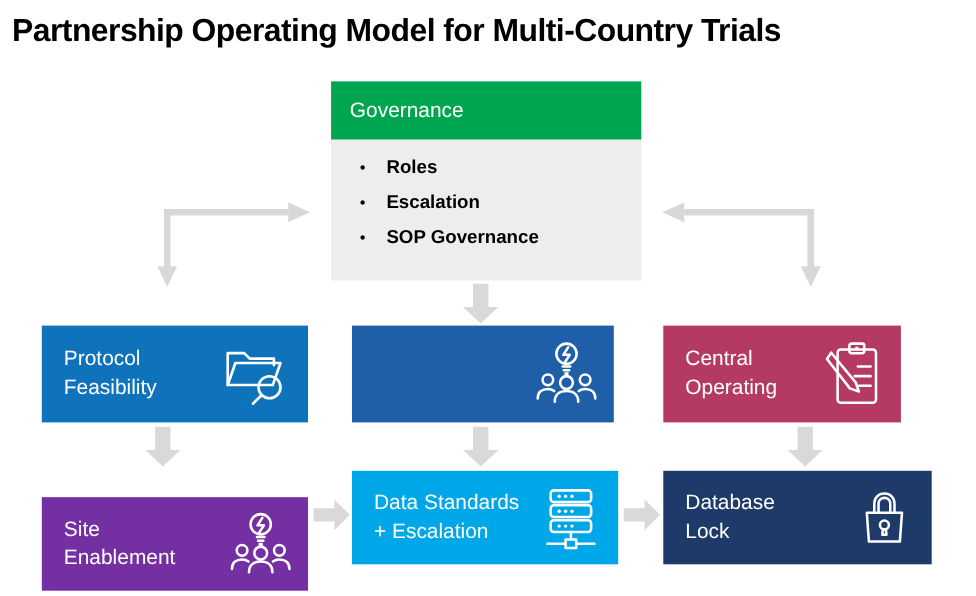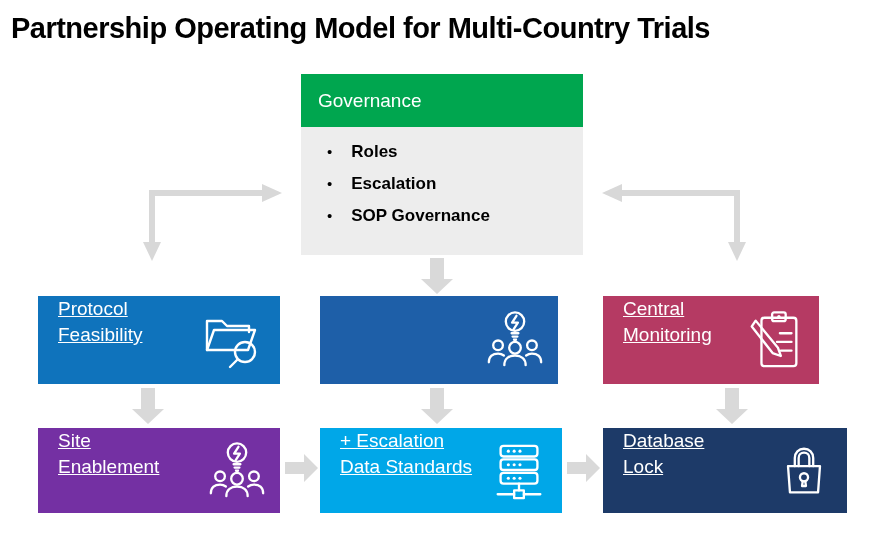--- a/index.html
+++ b/index.html
@@ -19,29 +19,29 @@
   }
   .gov-body{
     position:absolute;left:301px;top:127px;width:282px;height:128px;background:#EDEDED;
     box-sizing:border-box;padding:15px 0 0 26px;display:flex;flex-direction:column;gap:12px;
   }
   .bullet-row{display:flex;align-items:baseline;color:#000;font-size:17px;font-weight:bold;}
   .bullet-dot{font-size:15px;margin-right:19px;font-weight:normal;}
   
   .pbox{
     position:absolute;height:88px;color:#fff;box-sizing:border-box;
-    display:flex;align-items:flex-start;text-decoration:underline;
+    display:flex;align-items:center;
   }
   .pbox .label{padding-left:20px;font-size:19px;line-height:26px;}
   .pbox .icon{position:absolute;right:12px;top:50%;transform:translateY(-50%);}
   .pbox svg{display:block;}
   #box-protocol{left:38px;top:296px;width:242px;background:#0F73BC;}
   #box-startup{left:320px;top:296px;width:238px;background:#1E5FA8;}
   #box-central{left:603px;top:296px;width:216px;background:#B53A63;}
-  #box-site{left:38px;top:428px;width:242px;height:85px;background:#7430A3;}
+  #box-site{left:38px;top:452px;width:242px;height:85px;background:#7430A3;}
   #box-data{left:320px;top:428px;width:242px;height:85px;background:#00A7E8;}
   #box-dblock{left:603px;top:428px;width:244px;height:85px;background:#1D3A68;}
   
   #arrows{position:absolute;left:0;top:0;pointer-events:none;}
   .blockarrow{fill:#D9D9D9;}
   .elbow{stroke:#D8D8D8;stroke-width:6;fill:none;}
   .elbow-head{fill:#D8D8D8;}
   .ic{stroke:#fff;stroke-width:2.4;fill:none;stroke-linecap:round;stroke-linejoin:round;}
   .icdot{fill:#fff;stroke:none;}
 </style>
@@ -97,21 +97,21 @@
         <path class="ic" d="M59 55 C59 49 55 46 49.5 46 C47 46 45 46.8 43.5 48"></path>
         <circle class="ic" cx="32" cy="40" r="6"></circle>
         <path class="ic" d="M21 58 C21 51 26 48 32 48 C38 48 43 51 43 58"></path>
       </svg>
     </span>
   </div>
 
   <div class="pbox" id="box-central">
     <div class="label">
       <div>Central</div>
-      <div>Monitoring</div>
+      <div>Operating</div>
     </div>
     <span class="icon">
       <svg width="62" height="62" viewBox="0 0 64 64">
         <rect class="ic" x="17" y="9" width="36" height="50" rx="3"></rect>
         <rect class="ic" x="28" y="3.5" width="14" height="9" rx="2"></rect>
         <circle class="icdot" cx="35" cy="8" r="1.8"></circle>
         <path class="ic" d="M36 25 H48 M33 34 H48 M37 43 H48"></path>
         <path class="ic" d="M7 18 L11 12 L34 40 L37 48.5 L28.5 45.5 Z"></path>
       </svg>
     </span>
@@ -132,22 +132,22 @@
         <circle class="ic" cx="49.5" cy="37.5" r="5"></circle>
         <path class="ic" d="M59 55 C59 49 55 46 49.5 46 C47 46 45 46.8 43.5 48"></path>
         <circle class="ic" cx="32" cy="40" r="6"></circle>
         <path class="ic" d="M21 58 C21 51 26 48 32 48 C38 48 43 51 43 58"></path>
       </svg>
     </span>
   </div>
 
   <div class="pbox" id="box-data">
     <div class="label">
+      <div>Data Standards</div>
       <div>+ Escalation</div>
-      <div>Data Standards</div>
     </div>
     <span class="icon">
       <svg width="62" height="62" viewBox="0 0 64 64">
         <rect class="ic" x="13" y="6" width="38" height="11" rx="3"></rect>
         <rect class="ic" x="13" y="20" width="38" height="11" rx="3"></rect>
         <rect class="ic" x="13" y="34" width="38" height="11" rx="3"></rect>
         <circle class="icdot" cx="21" cy="11.5" r="1.6"></circle>
           <circle class="icdot" cx="27" cy="11.5" r="1.6"></circle>
           <circle class="icdot" cx="33" cy="11.5" r="1.6"></circle>
         <circle class="icdot" cx="21" cy="25.5" r="1.6"></circle>

